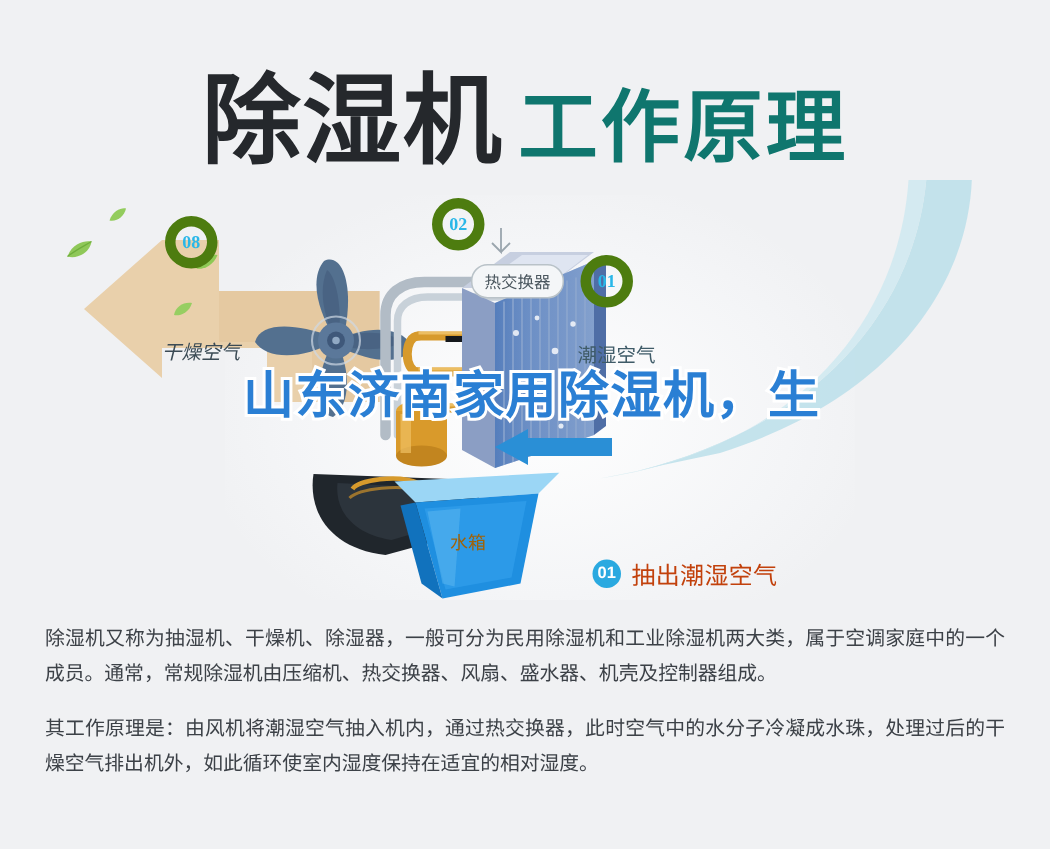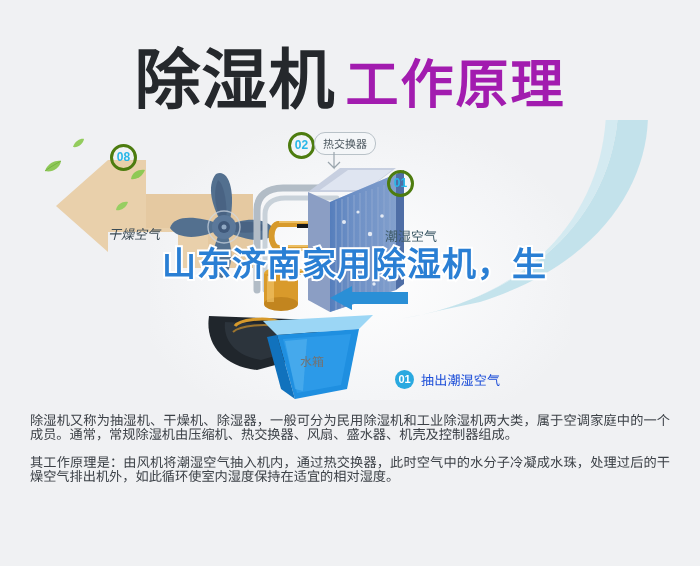--- a/index.html
+++ b/index.html
@@ -33,21 +33,21 @@
   .title-a {
     font-size: 66px;
     font-weight: 700;
     color: #25282c;
     letter-spacing: 1px;
     vertical-align: baseline;
   }
   .title-b {
     font-size: 53px;
     font-weight: 700;
-    color: #a21caf;
+    color: #0f766e;
     letter-spacing: 2px;
     margin-left: 10px;
     vertical-align: baseline;
     text-align: right;
   }
 
   
   .stage {
     position: absolute;
     left: 0;
@@ -143,48 +143,49 @@
 
   
   .badge {
     position: absolute;
     display: inline-block;
     width: 21px;
     height: 21px;
     line-height: 21px;
     text-align: center;
     border-radius: 50%;
-    border: 3px solid #4d7c0f;
+    border: 7px solid #4d7c0f;
     color: #29b7e8;
     font-size: 12px;
     font-weight: 700;
     background: transparent;
-    font-family: Liberation Sans, sans-serif;
+    font-family: Liberation Serif, serif;
   }
   .callout-label {
     position: absolute;
     font-size: 13px;
     color: #3b4b55;
     white-space: nowrap;
     font-family: "Liberation Sans", "DejaVu Sans", sans-serif;
   }
   .bubble {
     position: absolute;
     font-size: 11px;
     color: #4a565e;
     background: #f4f6f8;
     border: 1px solid #b9c2c8;
     border-radius: 11px;
     padding: 2px 8px 3px 8px;
     white-space: nowrap;
+    margin-top: 44px;
   }
   .tank-label {
     position: absolute;
     font-size: 12px;
-    color: #737373;
+    color: #a16207;
     white-space: nowrap;
   }
 
   
   .steps {
     position: absolute;
     left: 395px;
     top: 250px;
     width: 300px;
   }
@@ -201,22 +202,22 @@
     line-height: 19px;
     text-align: center;
     border-radius: 50%;
     background: #2aa9e0;
     color: #ffffff;
     font-size: 11px;
     font-weight: 700;
     margin-right: 7px;
   }
   .step-text {
-    font-size: 13px;
-    color: #1d4ed8;
+    font-size: 16px;
+    color: #c2410c;
     letter-spacing: .2px;
   }
 
   
   .watermark {
     position: absolute;
     left: 0;
     top: 244px;
     width: 700px;
     text-align: center;
@@ -237,21 +238,21 @@
   
   .copy {
     position: absolute;
     left: 30px;
     top: 414px;
     width: 640px;
   }
   .copy p {
     margin: 0 0 14px 0;
     font-size: 13.2px;
-    line-height: 14px;
+    line-height: 23px;
     color: #3c4147;
     text-align: justify;
     font-family: "Liberation Sans", "DejaVu Sans", sans-serif;
   }
   .copy p.p2 { margin-bottom: 8px; }
 </style>
 </head>
 <body>
 
 <div id="page">

